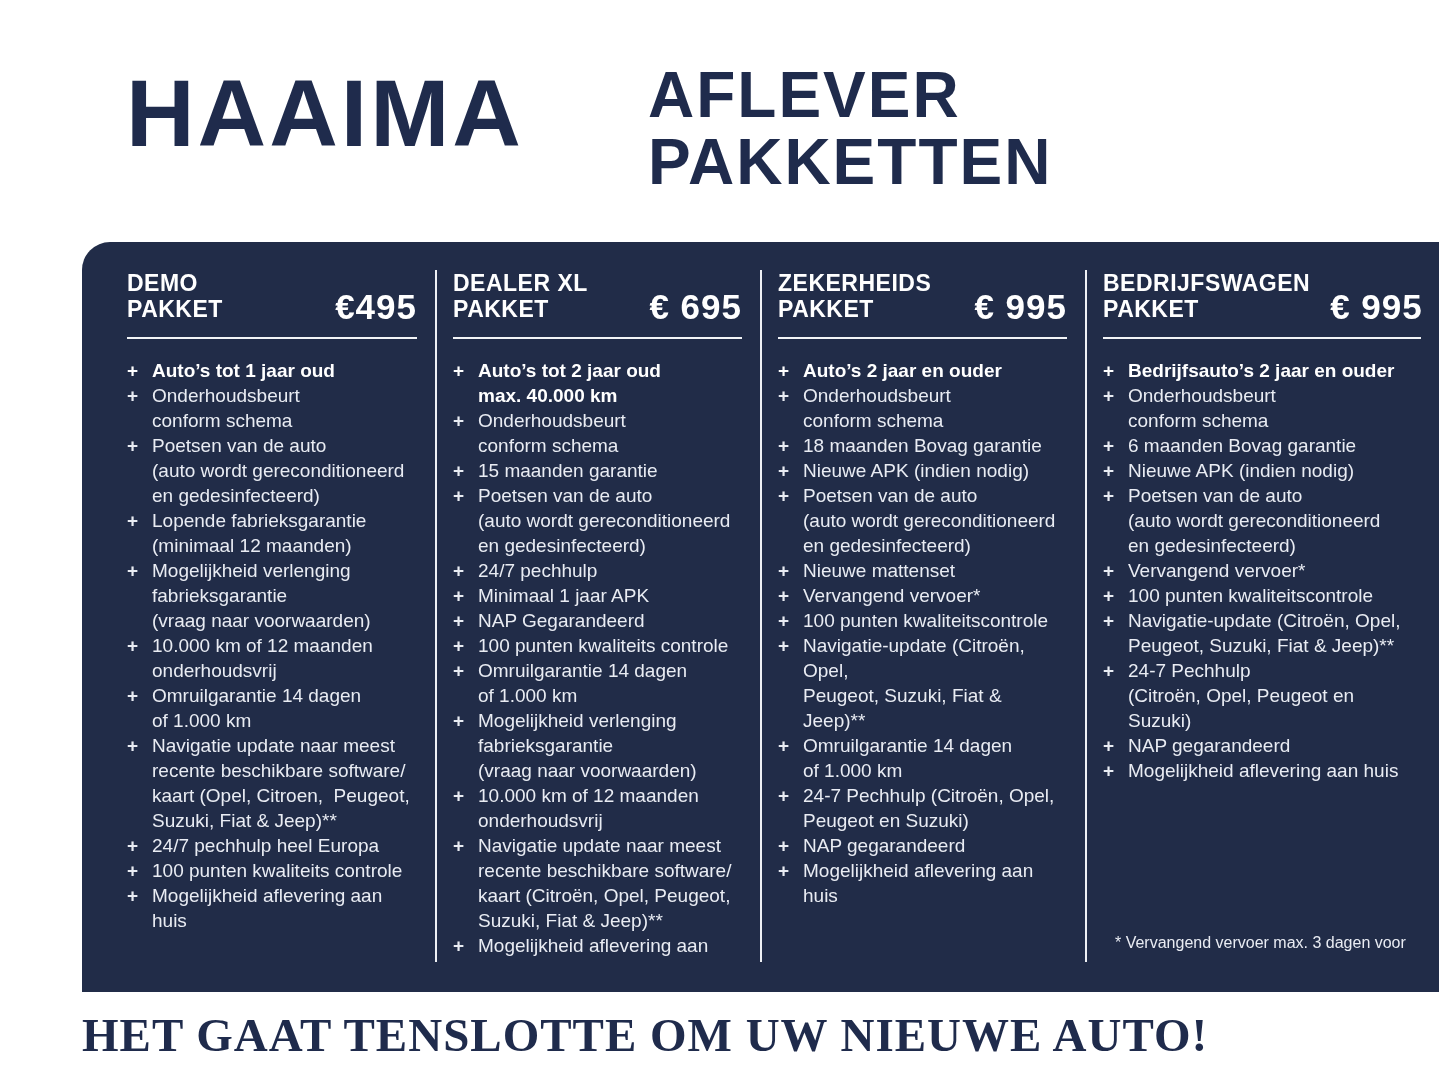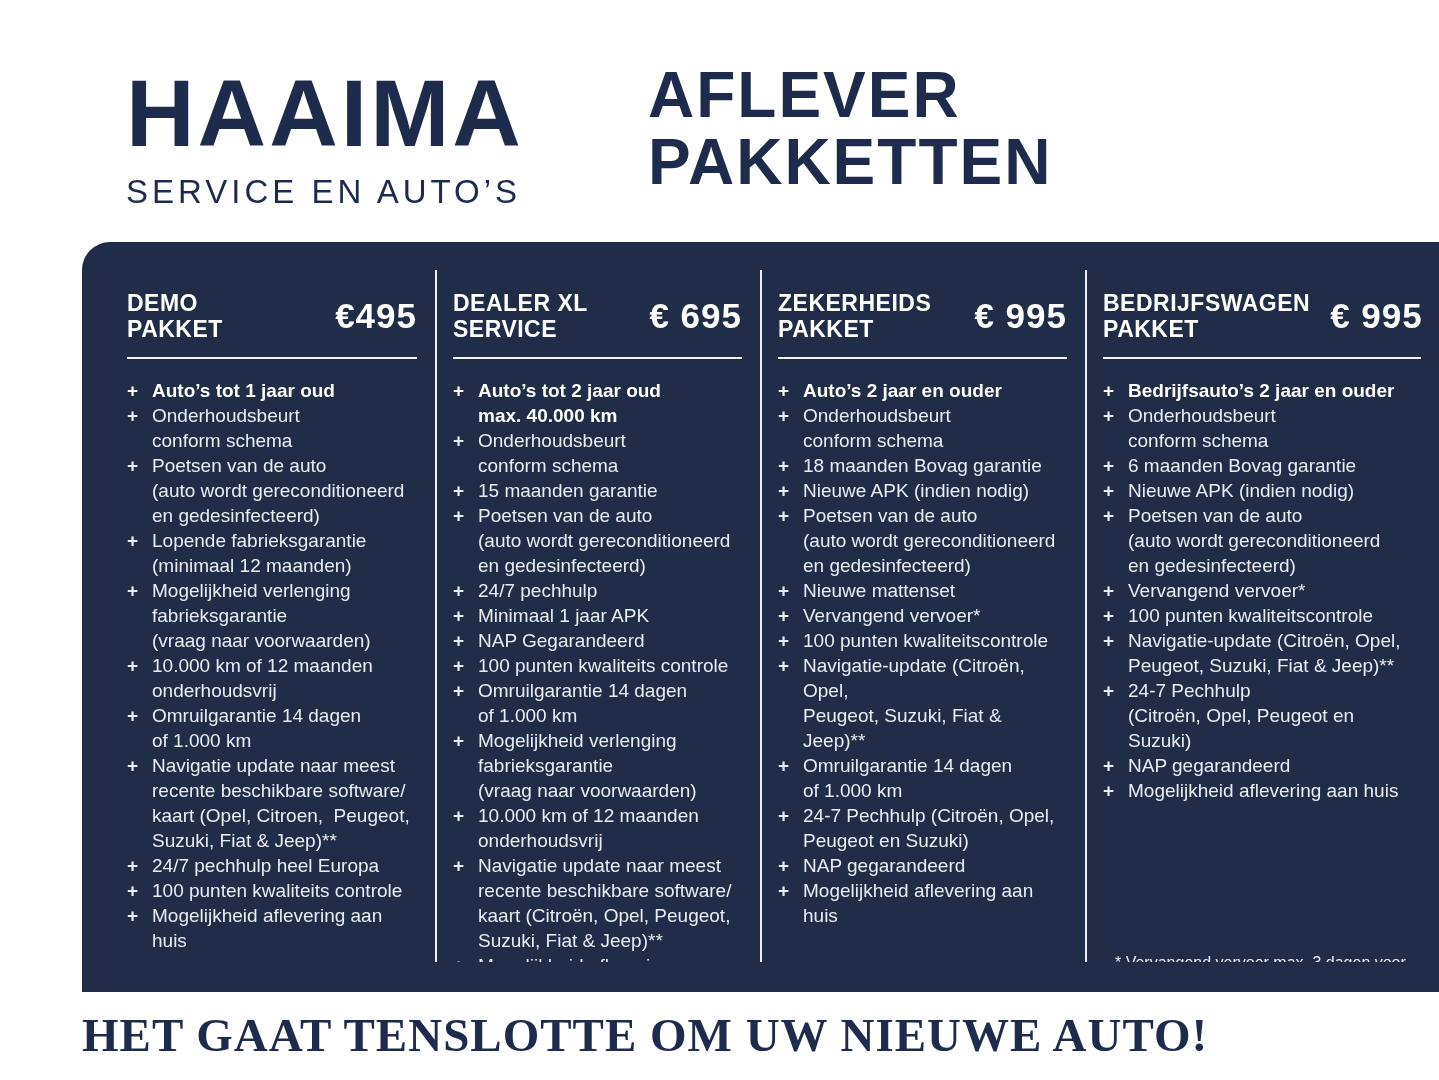--- a/index.html
+++ b/index.html
@@ -45,23 +45,22 @@
     padding-top:28px;
   }
   .col{
     padding:0 18px 0 16px;
     margin-bottom:30px;
     overflow:hidden;
   }
   .col:not(:last-child){border-right:2px solid #eef0f4;}
   .col:first-child{padding-left:45px;}
   .col-header{
-    display:flex;justify-content:space-between;align-items:center;
+    display:flex;justify-content:space-between;align-items:flex-end;
     gap:20px;
-    margin-top:20px;
   }
   .col-name{
     font-size:23px;font-weight:700;line-height:26px;
     letter-spacing:0.5px;color:var(--white);
     white-space:pre-line;
   }
   .col-price{
     font-size:35px;font-weight:800;line-height:30px;
     letter-spacing:1px;color:var(--white);white-space:nowrap;
   }
@@ -88,21 +87,20 @@
     position:absolute;left:82px;top:1008px;
     font-size:47px;font-weight:800;letter-spacing:1px;
     color:var(--navy-text);white-space:nowrap;font-family:Liberation Serif, serif;
   }
 </style>
 </head>
 <body>
 
 <div class="brand">
   <div class="brand-name">HAAIMA</div>
-  <div class="brand-tagline">SERVICE EN AUTO’S</div>
 </div>
 <div class="poster-title">AFLEVER
 PAKKETTEN</div>
 
 <div class="panel">
 
   <div class="col">
     <div class="col-header">
       <div class="col-name">DEMO
 PAKKET</div>
@@ -164,21 +162,21 @@
         <li>
           <span class="plus">+</span>
           <span class="item-text">Mogelijkheid aflevering aan huis</span>
         </li>
       </ul>
   </div>
 
   <div class="col">
     <div class="col-header">
       <div class="col-name">DEALER XL
-SERVICE</div>
+PAKKET</div>
       <div class="col-price">€ 695</div>
     </div>
     <hr class="col-rule">
     <ul class="items">
         <li class="bold">
           <span class="plus">+</span>
           <span class="item-text">Auto’s tot 2 jaar oud
 max. 40.000 km</span>
         </li>
         <li>

